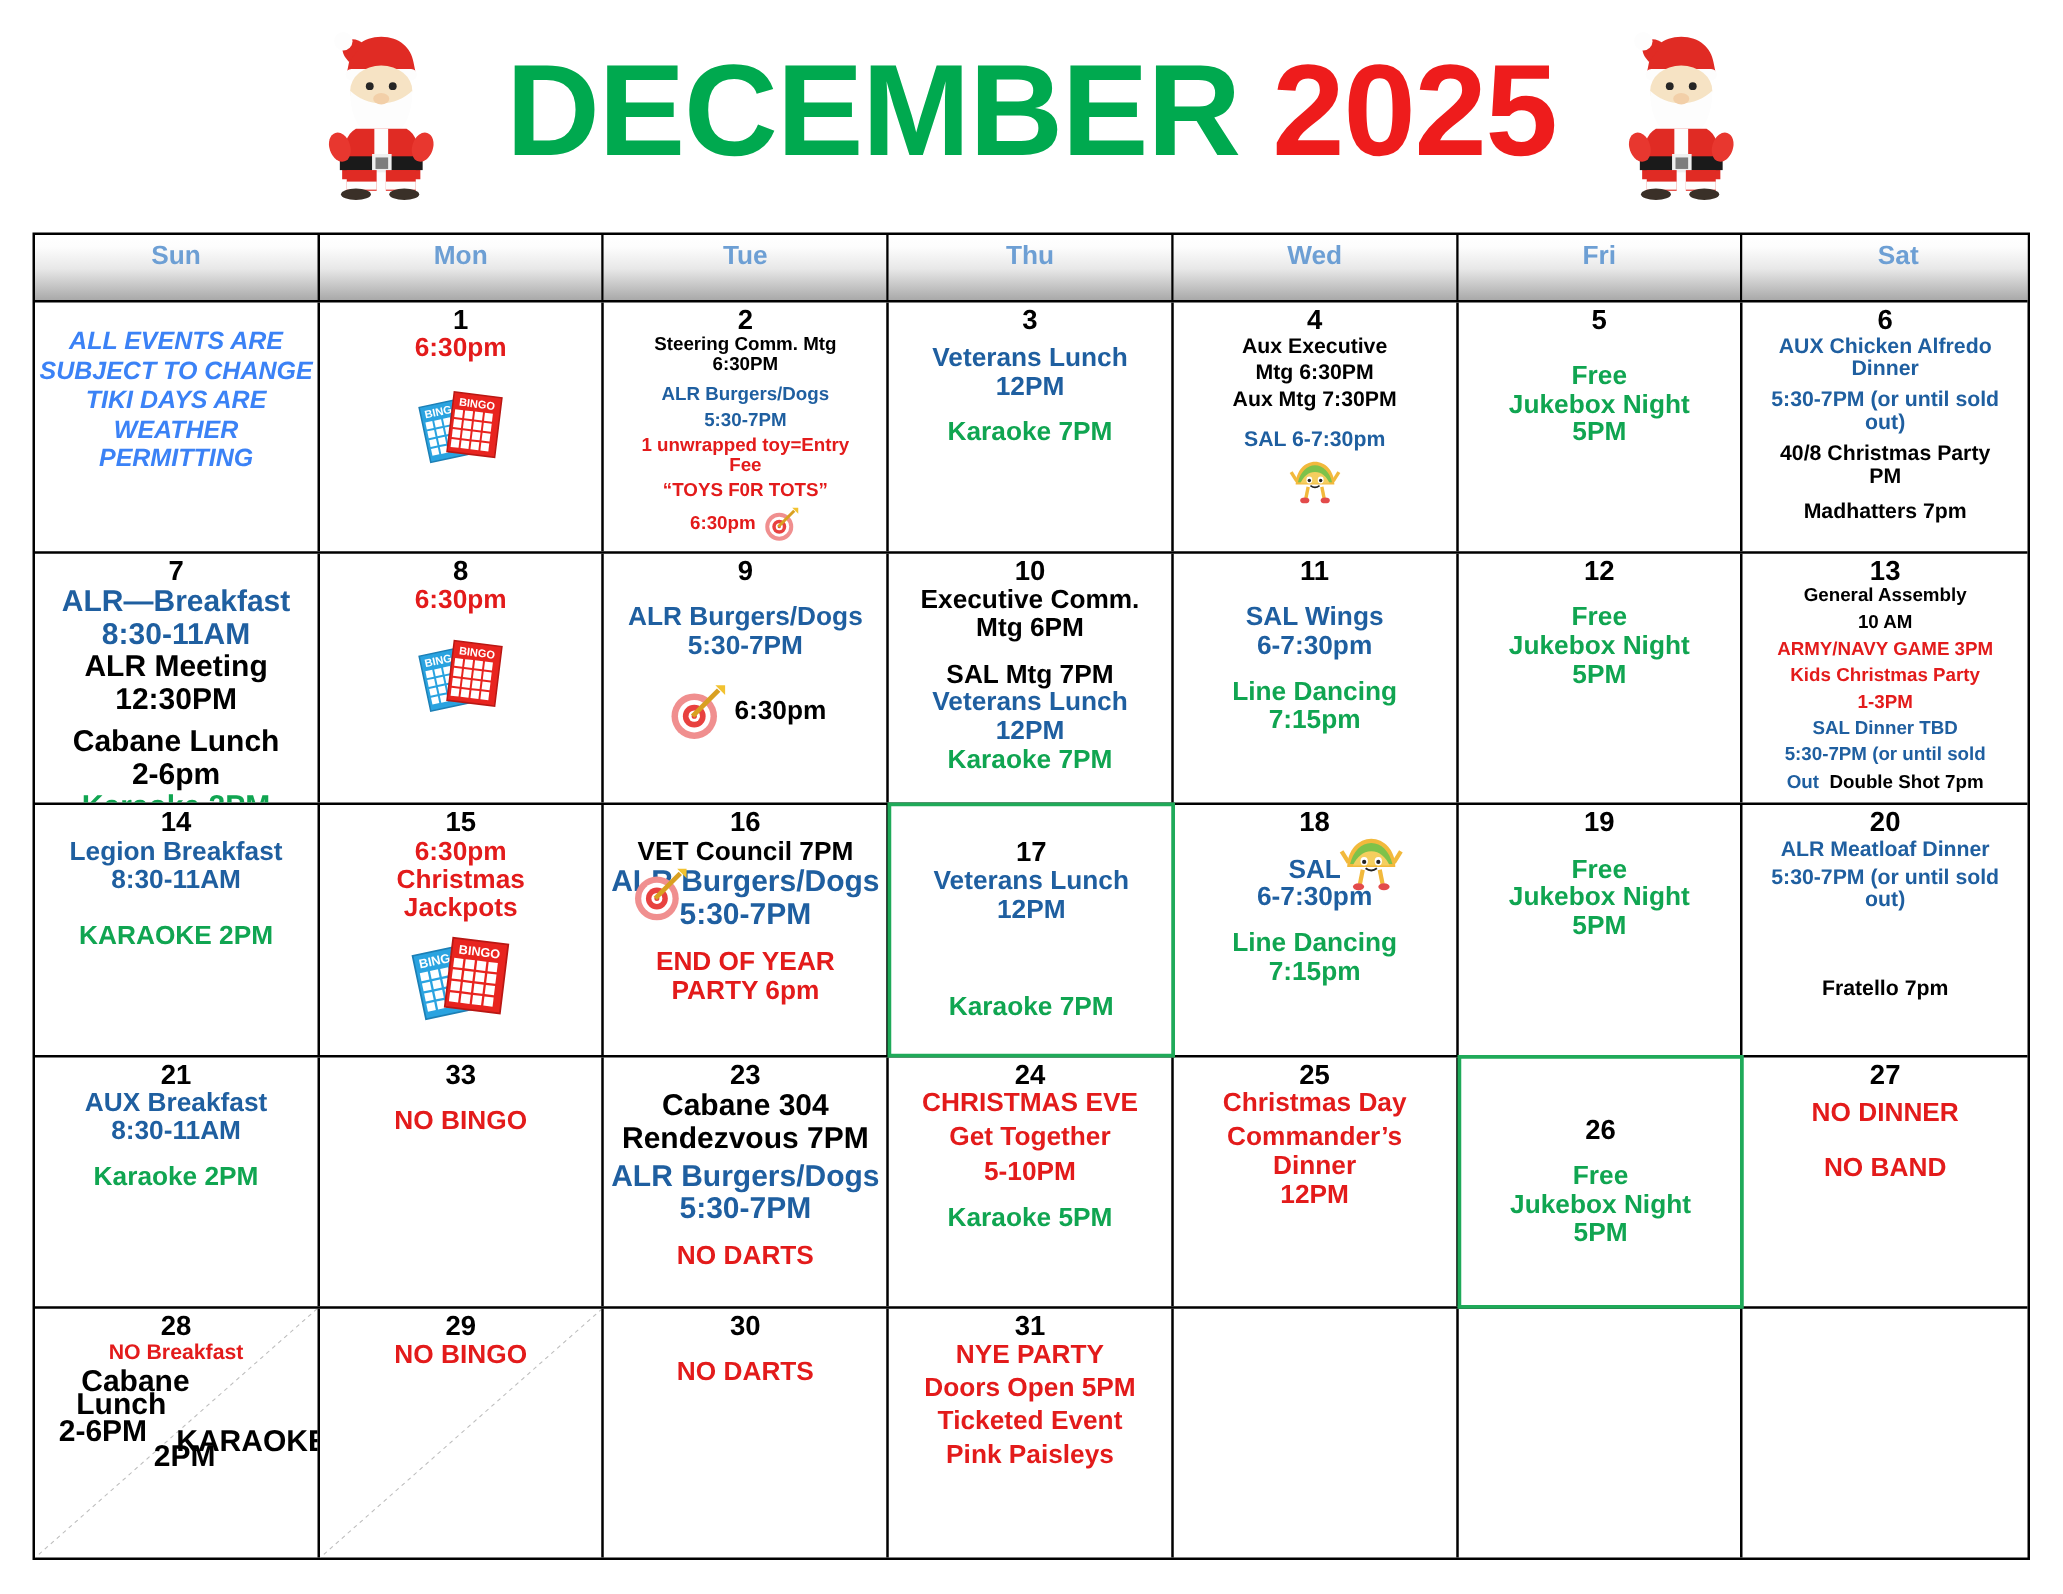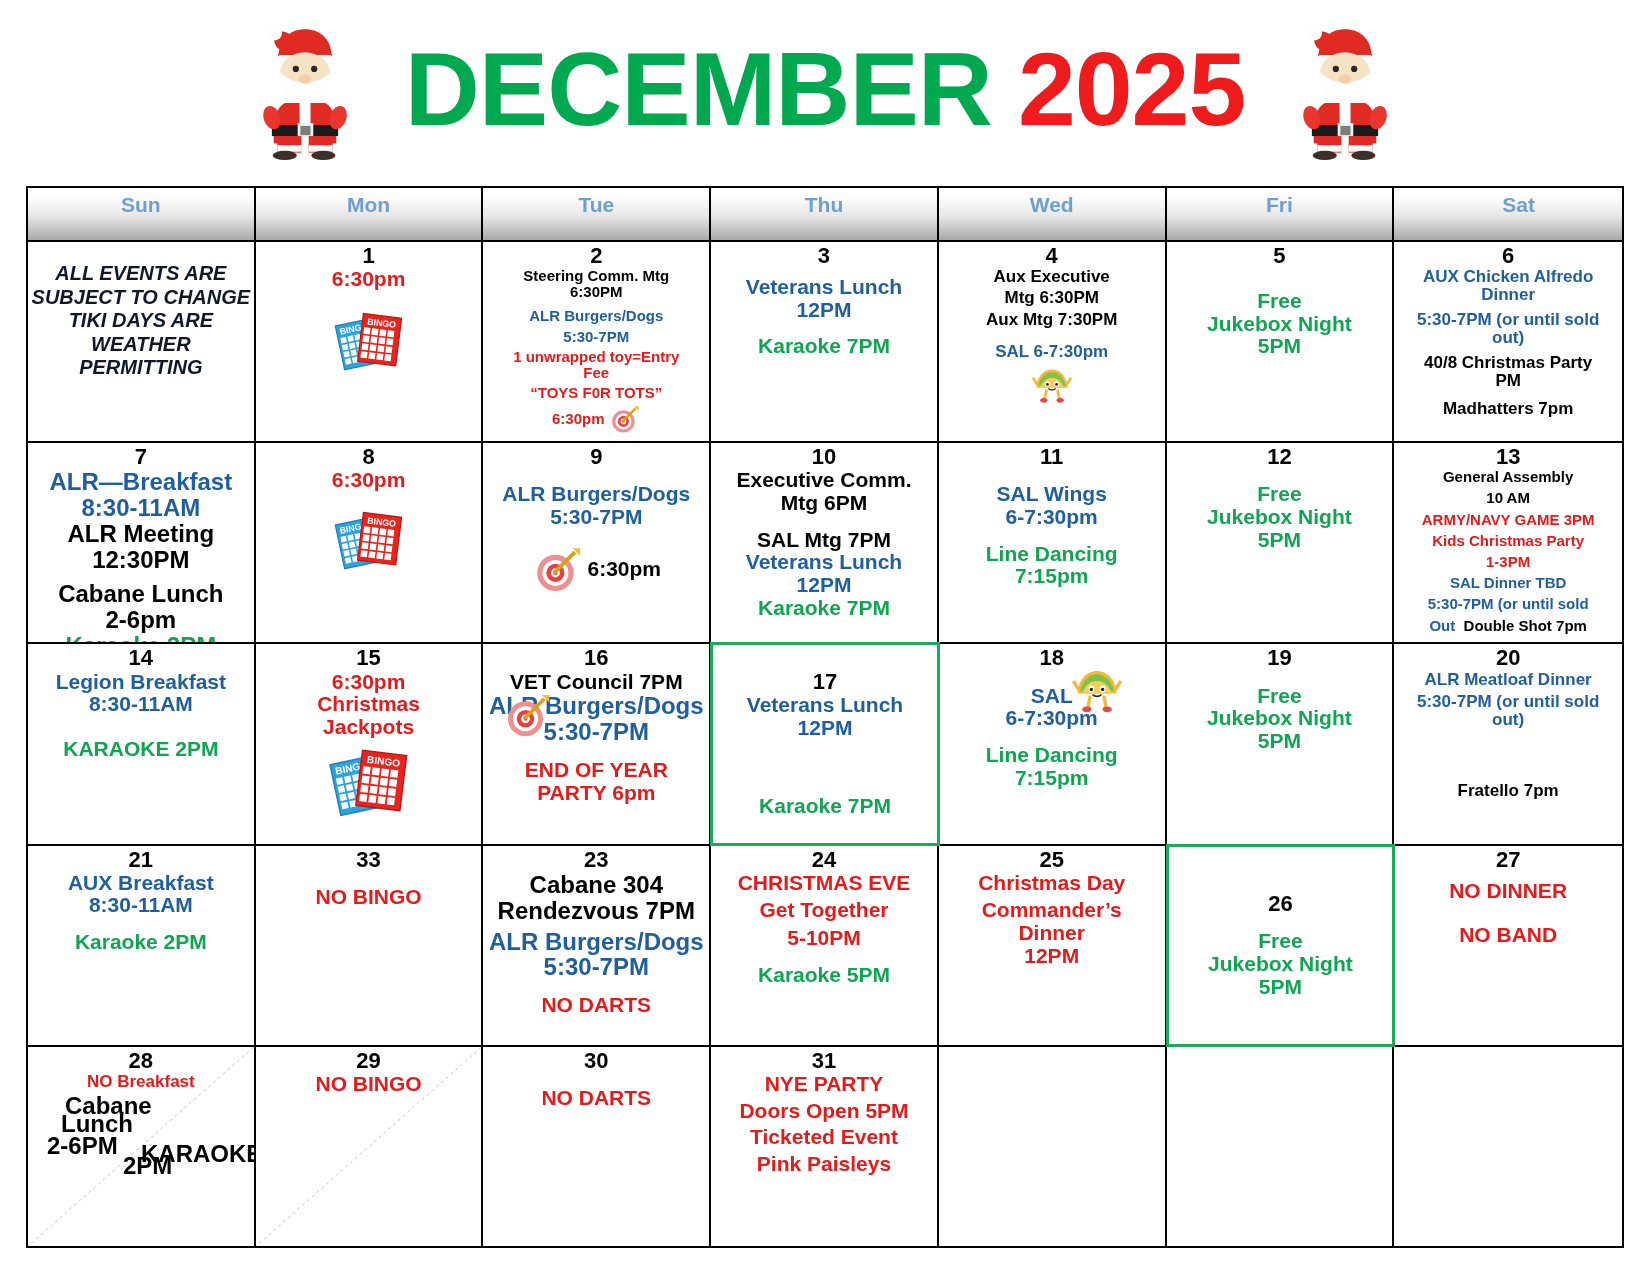--- a/index.html
+++ b/index.html
@@ -111,21 +111,21 @@
   .sz-xl  { font-size: 24px; }
   .sz-l   { font-size: 17px; }
   .sz-m   { font-size: 15px; }
 
   .gap-s { height: 8px; }
   .gap-m { height: 14px; }
   .gap-l { height: 22px; }
 
   
   .notice {
-    color: #0f172a;
+    color: #3b82f6;
     font-weight: bold;
     font-style: italic;
     font-size: 20px;
     line-height: 1.18;
     text-align: center;
     margin-top: 18px;
     width: 100%;
   }
 
   

